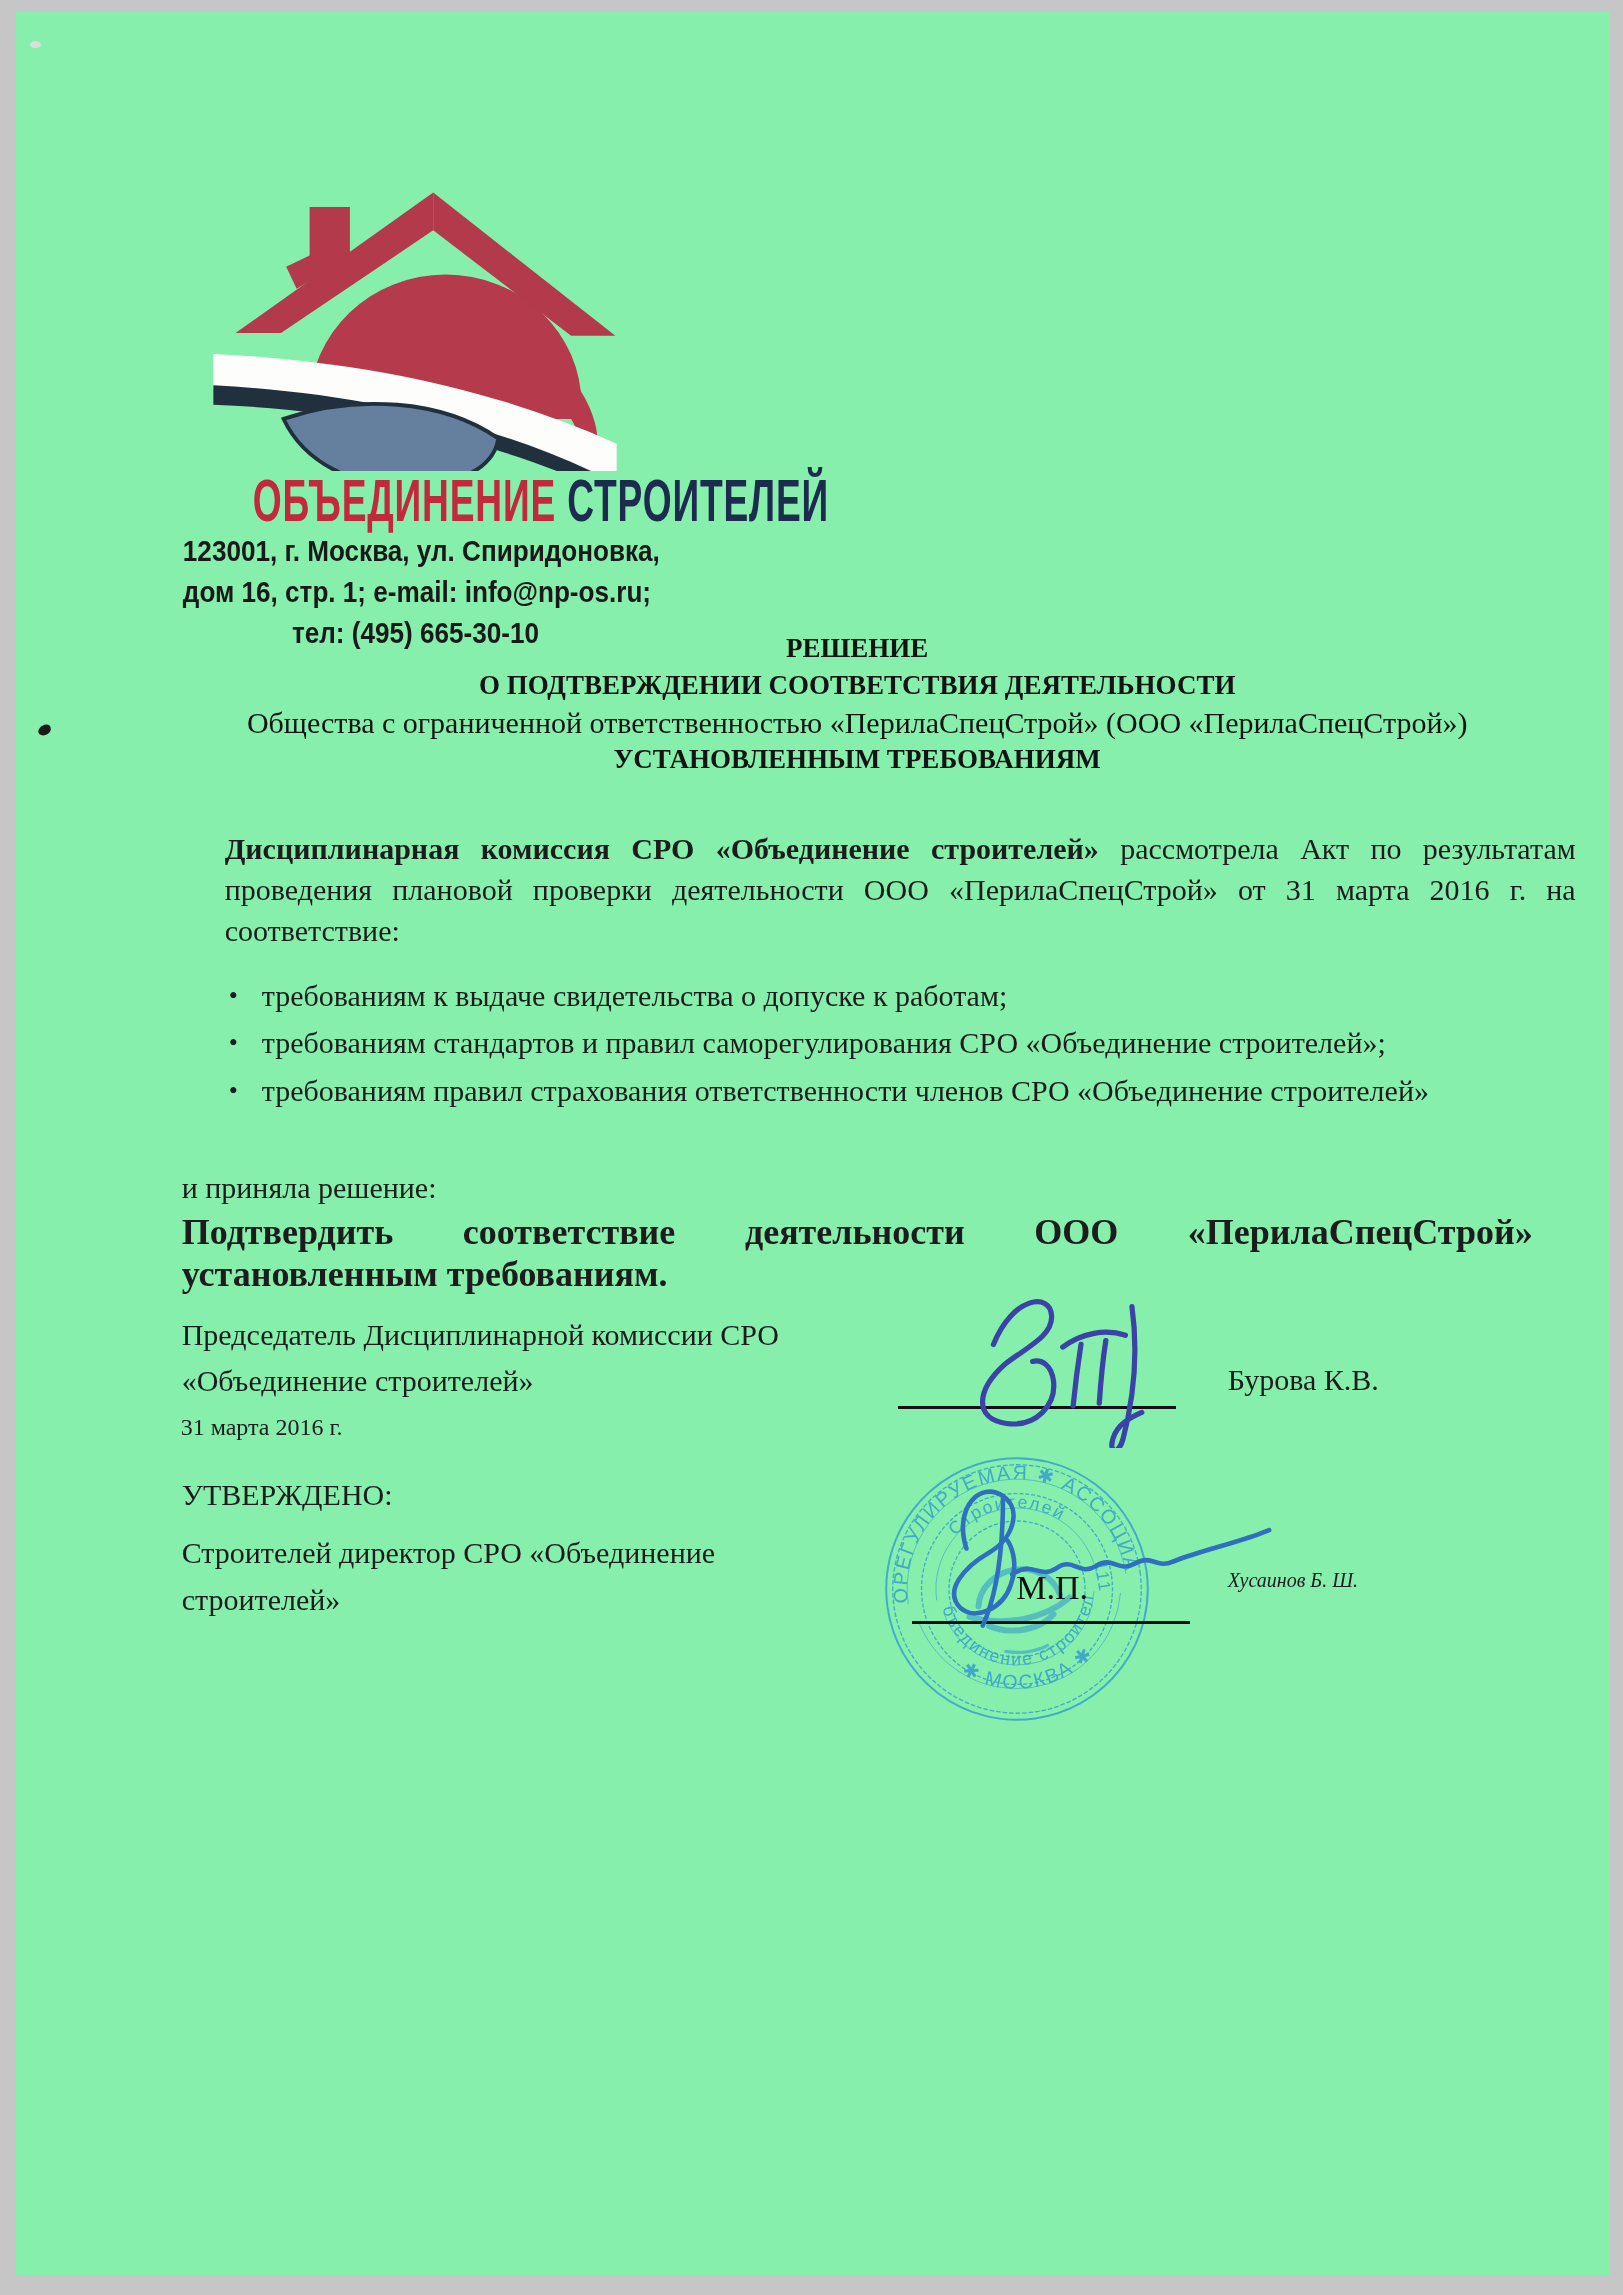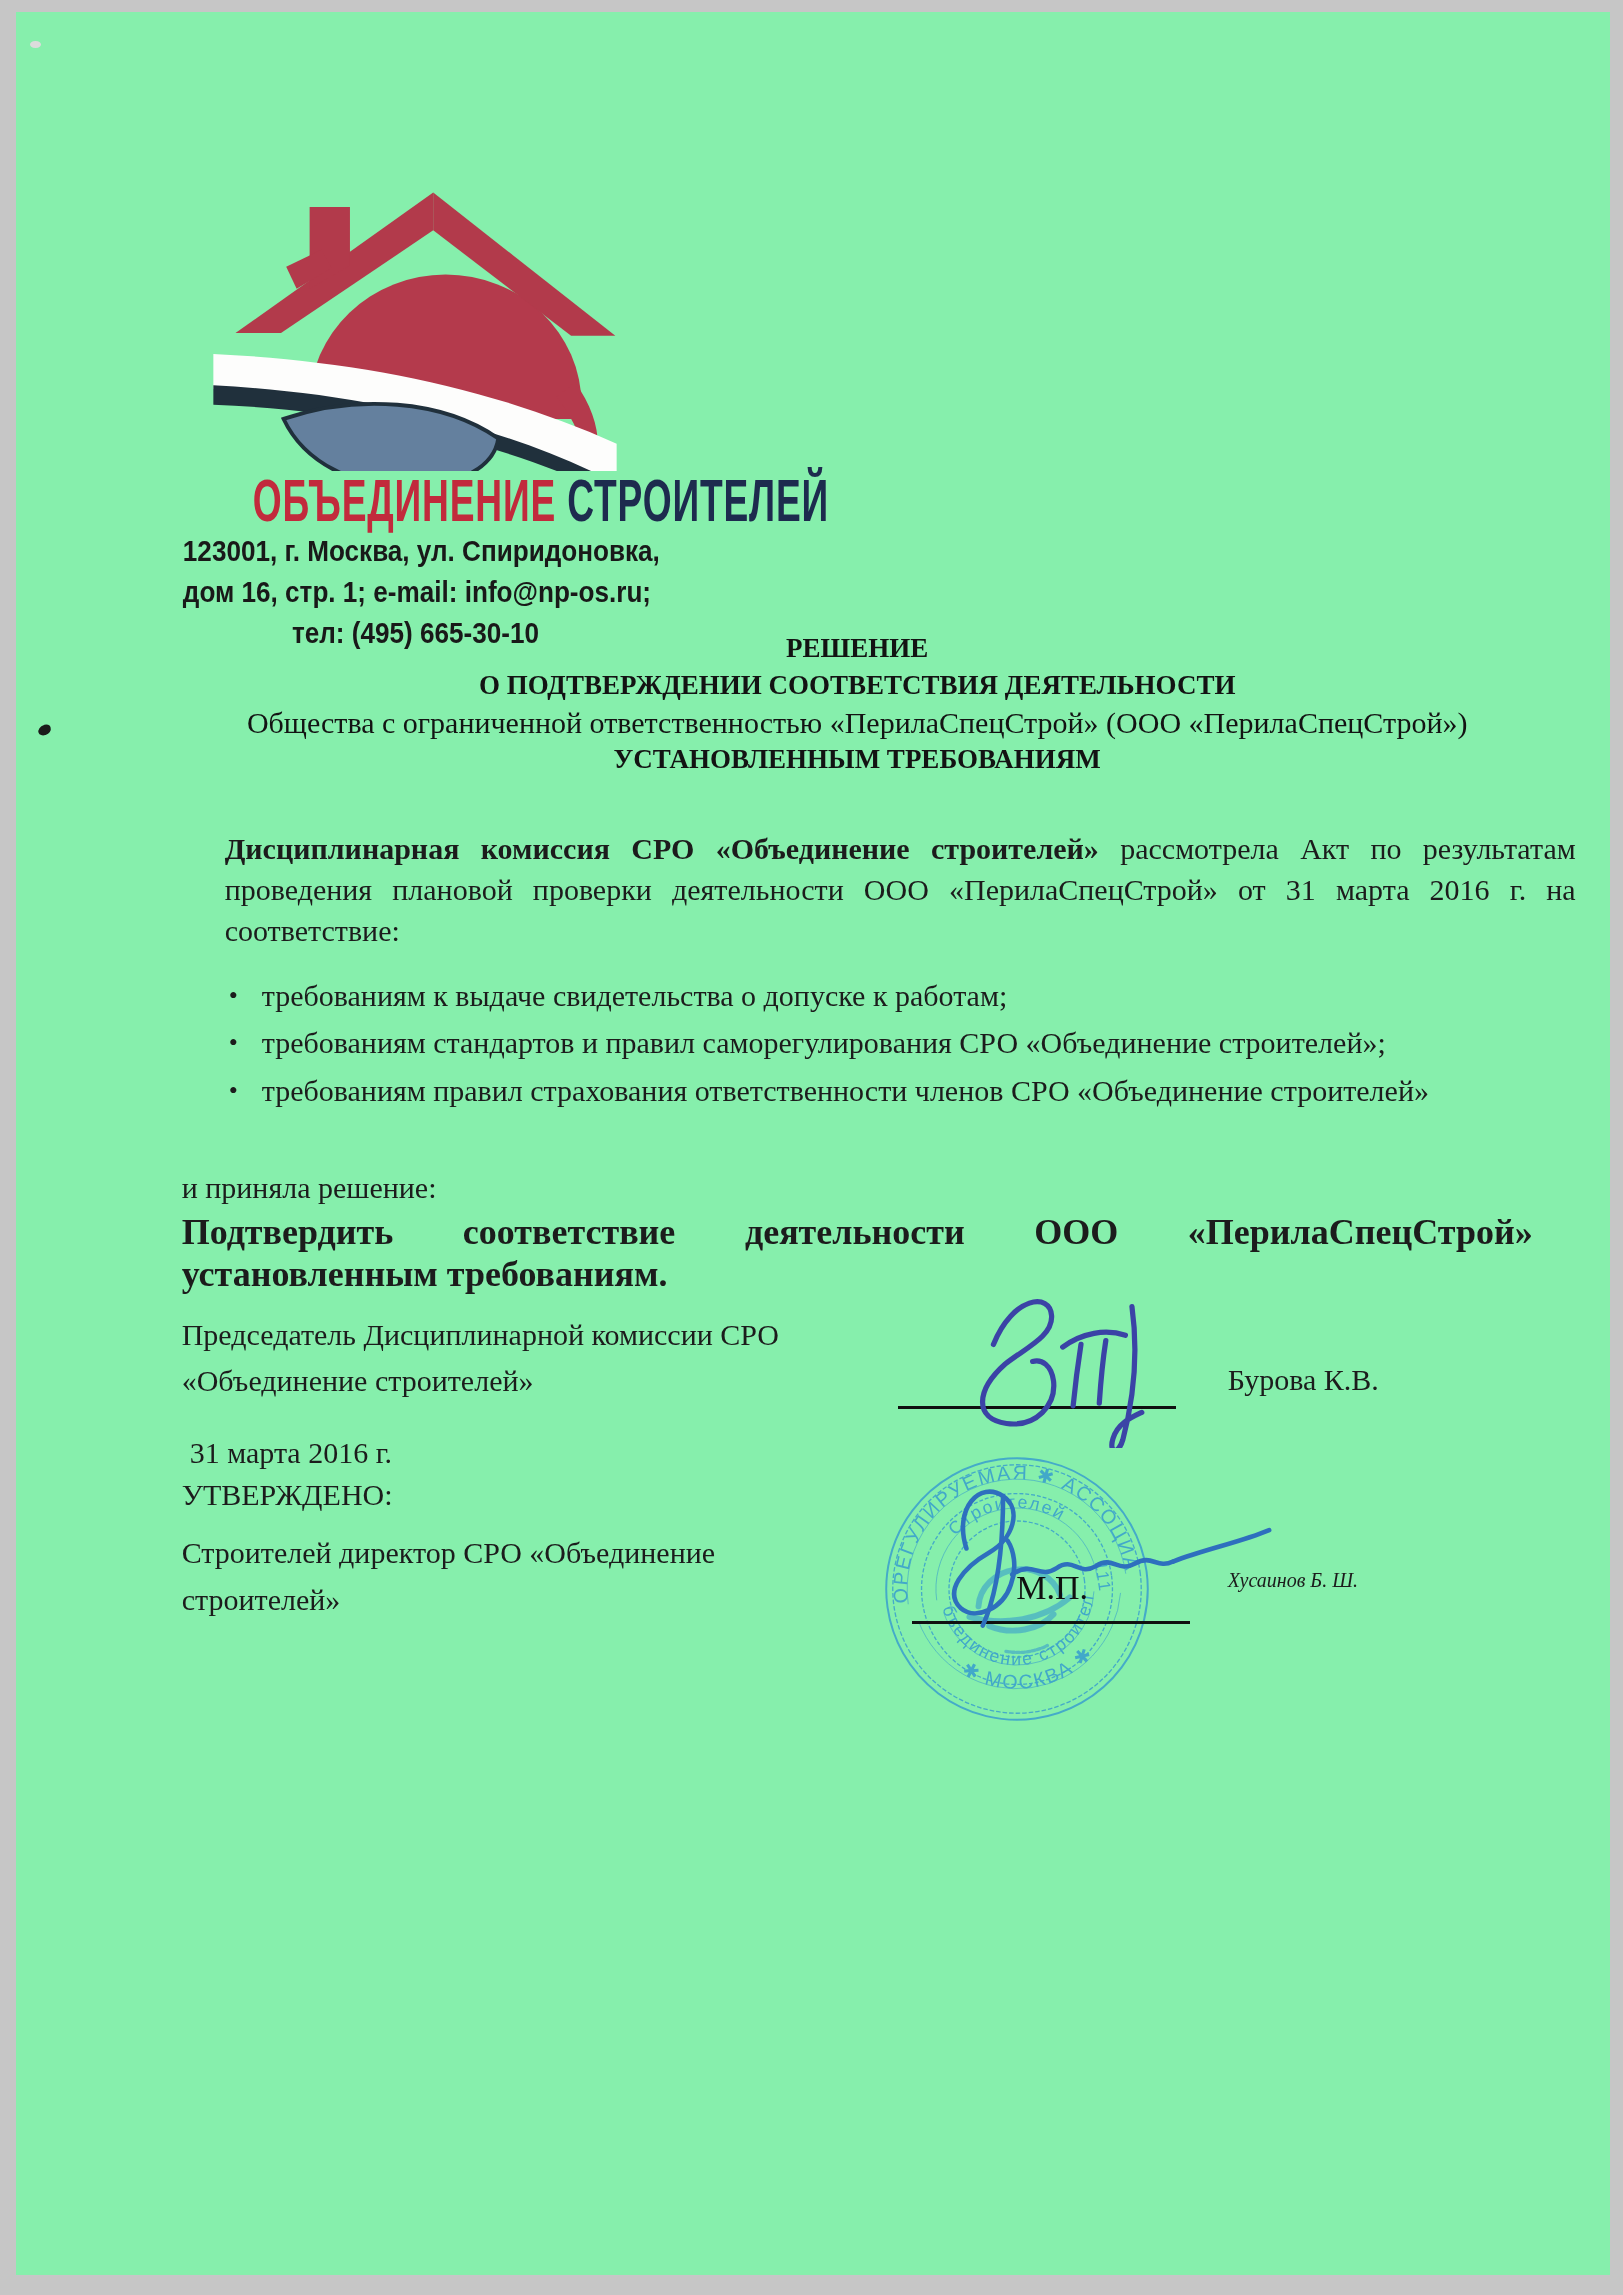--- a/index.html
+++ b/index.html
@@ -35,21 +35,21 @@
   .bullets{left:166px;top:963px;width:1351px;font-size:30px;line-height:41px;}
   .bullets ul{margin:0;padding:0;list-style:none;}
   .bullets li{position:relative;padding-left:80px;text-align:justify;margin-bottom:6.5px;}
   .bullets li::before{content:"•";position:absolute;left:47px;top:0px;font-size:26px;}
   .res-intro{left:166px;top:1159px;font-size:30px;}
   .resolution{left:166px;top:1199px;width:1351px;font-size:36px;font-weight:bold;
     line-height:42px;text-align:justify;}
 
   
   .sig1-role{left:166px;top:1300px;width:655px;font-size:30px;line-height:46px;font-family:Liberation Serif, serif;}
-  .sig1-date{left:174px;top:1402px;font-size:30px;margin-top:22px;}
+  .sig1-date{left:165px;top:1402px;font-size:24px;}
   .sig1-line{left:882px;top:1394px;width:278px;height:3.3px;background:#101010;}
   .sig1-svg{left:899px;top:1272px;width:281px;height:164px;}
   .sig1-name{left:1212px;top:1351px;font-size:30px;}
 
   
   .approved{left:166px;top:1466px;font-size:30px;}
   .sig2-role{left:166px;top:1517px;width:641px;font-size:30px;line-height:47px;}
   .stamp-svg{left:865px;top:1441px;width:272px;height:272px;filter:blur(0.3px);}
   .sig2-line{left:896px;top:1609px;width:278px;height:3.3px;background:#101010;}
   .mp{left:971px;top:1557px;width:131px;text-align:center;font-size:34px;color:#101010;}

